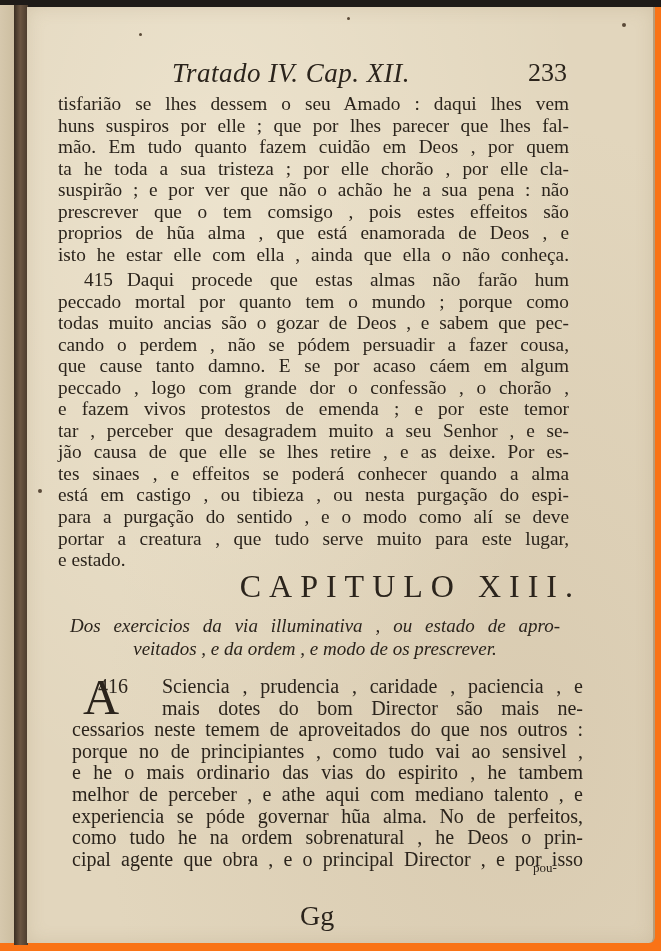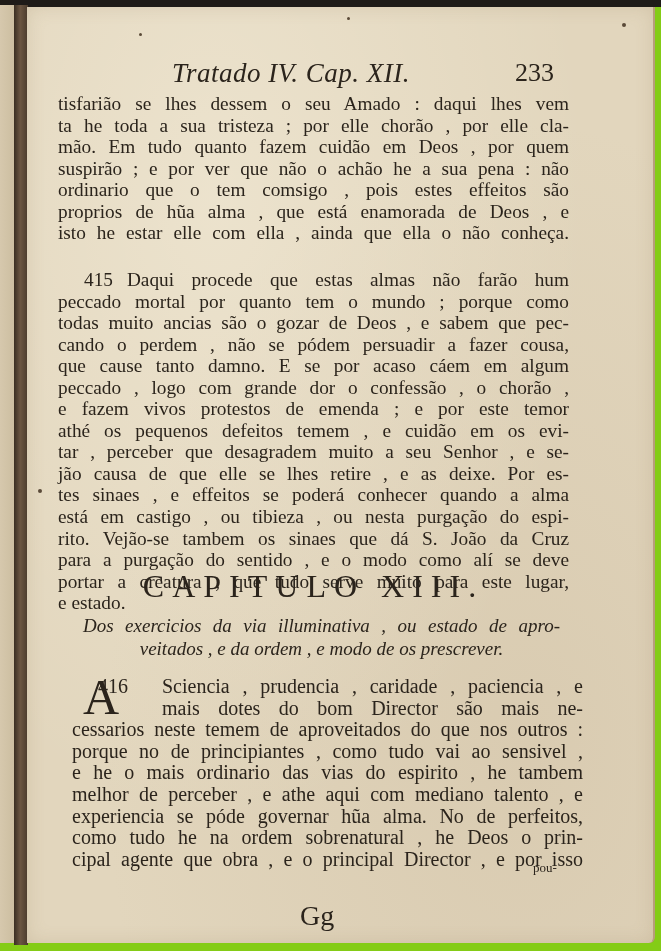--- a/index.html
+++ b/index.html
@@ -7,21 +7,21 @@
     padding: 0;
     width: 661px;
     height: 951px;
     overflow: hidden;
     background: #2a2520;
   }
   .scan {
     position: relative;
     width: 661px;
     height: 951px;
-    background: #84cc16;
+    background: #f97316;
   }
   .top-strip {
     position: absolute;
     left: 0; top: 0;
     width: 661px; height: 7px;
     background: #1e1b18;
   }
   .prev-page {
     position: absolute;
     left: 0; top: 5px;
@@ -60,21 +60,21 @@
   }
   .rh-title {
     position: absolute;
     left: 32px; top: 0;
     font-style: italic;
     font-size: 27px;
     letter-spacing: 0.5px;
   }
   .rh-page {
     position: absolute;
-    right: 16px; top: 0;
+    right: 3px; top: 0;
     font-size: 26px;
   }
 
   .body-block {
     position: absolute;
     left: 58px;
     width: 511px;
     font-size: 19.3px;
     line-height: 21.55px;
   }
@@ -84,36 +84,36 @@
     text-align: justify;
     text-align-last: justify;
     height: 21.55px;
   }
   .line.last { text-align-last: left; }
   .line.indent { padding-left: 26px; }
   .para-num { margin-right: 14px; }
 
   .chapter-heading {
     position: absolute;
-    left: 58px; top: 568px;
+    left: 70px; top: 568px;
     width: 511px;
-    text-align: center;
+    text-align: right;
     font-size: 32px;
     letter-spacing: 8px;
     line-height: 36px;
   }
   .chapter-summary {
     position: absolute;
     left: 70px; top: 614px;
     width: 490px;
     font-style: italic;
     font-size: 19px;
     line-height: 23px;
   }
-  .chapter-summary .line { height: 23px; margin-left: 13px; }
+  .chapter-summary .line { height: 23px; }
   .chapter-summary .line.center { text-align: center; text-align-last: center; }
 
   .para416 {
     position: absolute;
     left: 72px; top: 676px;
     width: 511px;
     font-size: 20px;
     line-height: 21.6px;
   }
   .para416 .line { height: 21.6px; }
@@ -159,42 +159,41 @@
     <span class="speck" style="left:320px;top:10px;width:3px;height:3px;"></span>
   </div>
 
   <div class="running-head text">
     <span class="rh-title">Tratado IV. Cap. XII.</span>
     <span class="rh-page">233</span>
   </div>
 
   <div class="body-block text" style="top:93px;">
     <span class="line">tisfarião se lhes dessem o seu Amado : daqui lhes vem</span>
+    <span class="line">huns suspiros por elle ; que por lhes parecer que lhes fal-</span>
+    <span class="line">mão. Em tudo quanto fazem cuidão em Deos , por quem</span>
     <span class="line">ta he toda a sua tristeza ; por elle chorão , por elle cla-</span>
-    <span class="line">mão. Em tudo quanto fazem cuidão em Deos , por quem</span>
     <span class="line">suspirão ; e por ver que não o achão he a sua pena : não</span>
-    <span class="line">ordinario que o tem comsigo , pois estes effeitos são</span>
+    <span class="line">prescrever que o tem comsigo , pois estes effeitos são</span>
     <span class="line">proprios de hũa alma , que está enamorada de Deos , e</span>
     <span class="line">isto he estar elle com ella , ainda que ella o não conheça.</span>
   </div>
 
   <div class="body-block text" style="top:269px;">
     <span class="line indent"><span class="para-num">415</span><span>Daqui procede que estas almas não farão hum</span></span>
     <span class="line">peccado mortal por quanto tem o mundo ; porque como</span>
     <span class="line">todas muito ancias são o gozar de Deos , e sabem que pec-</span>
     <span class="line">cando o perdem , não se pódem persuadir a fazer cousa,</span>
     <span class="line">que cause tanto damno. E se por acaso cáem em algum</span>
     <span class="line">peccado , logo com grande dor o confessão , o chorão ,</span>
     <span class="line">e fazem vivos protestos de emenda ; e por este temor</span>
-    <span class="line">athé os pequenos defeitos temem , e cuidão em os evi-</span>
     <span class="line">tar , perceber que desagradem muito a seu Senhor , e se-</span>
     <span class="line">jão causa de que elle se lhes retire , e as deixe. Por es-</span>
     <span class="line">tes sinaes , e effeitos se poderá conhecer quando a alma</span>
     <span class="line">está em castigo , ou tibieza , ou nesta purgação do espi-</span>
-    <span class="line">rito. Vejão-se tambem os sinaes que dá S. João da Cruz</span>
     <span class="line">para a purgação do sentido , e o modo como alí se deve</span>
     <span class="line">portar a creatura , que tudo serve muito para este lugar,</span>
     <span class="line last">e estado.</span>
   </div>
 
   <div class="chapter-heading text">CAPITULO XIII.</div>
 
   <div class="chapter-summary text">
     <span class="line">Dos exercicios da via illuminativa , ou estado de apro-</span>
     <span class="line center">veitados , e da ordem , e modo de os prescrever.</span>

